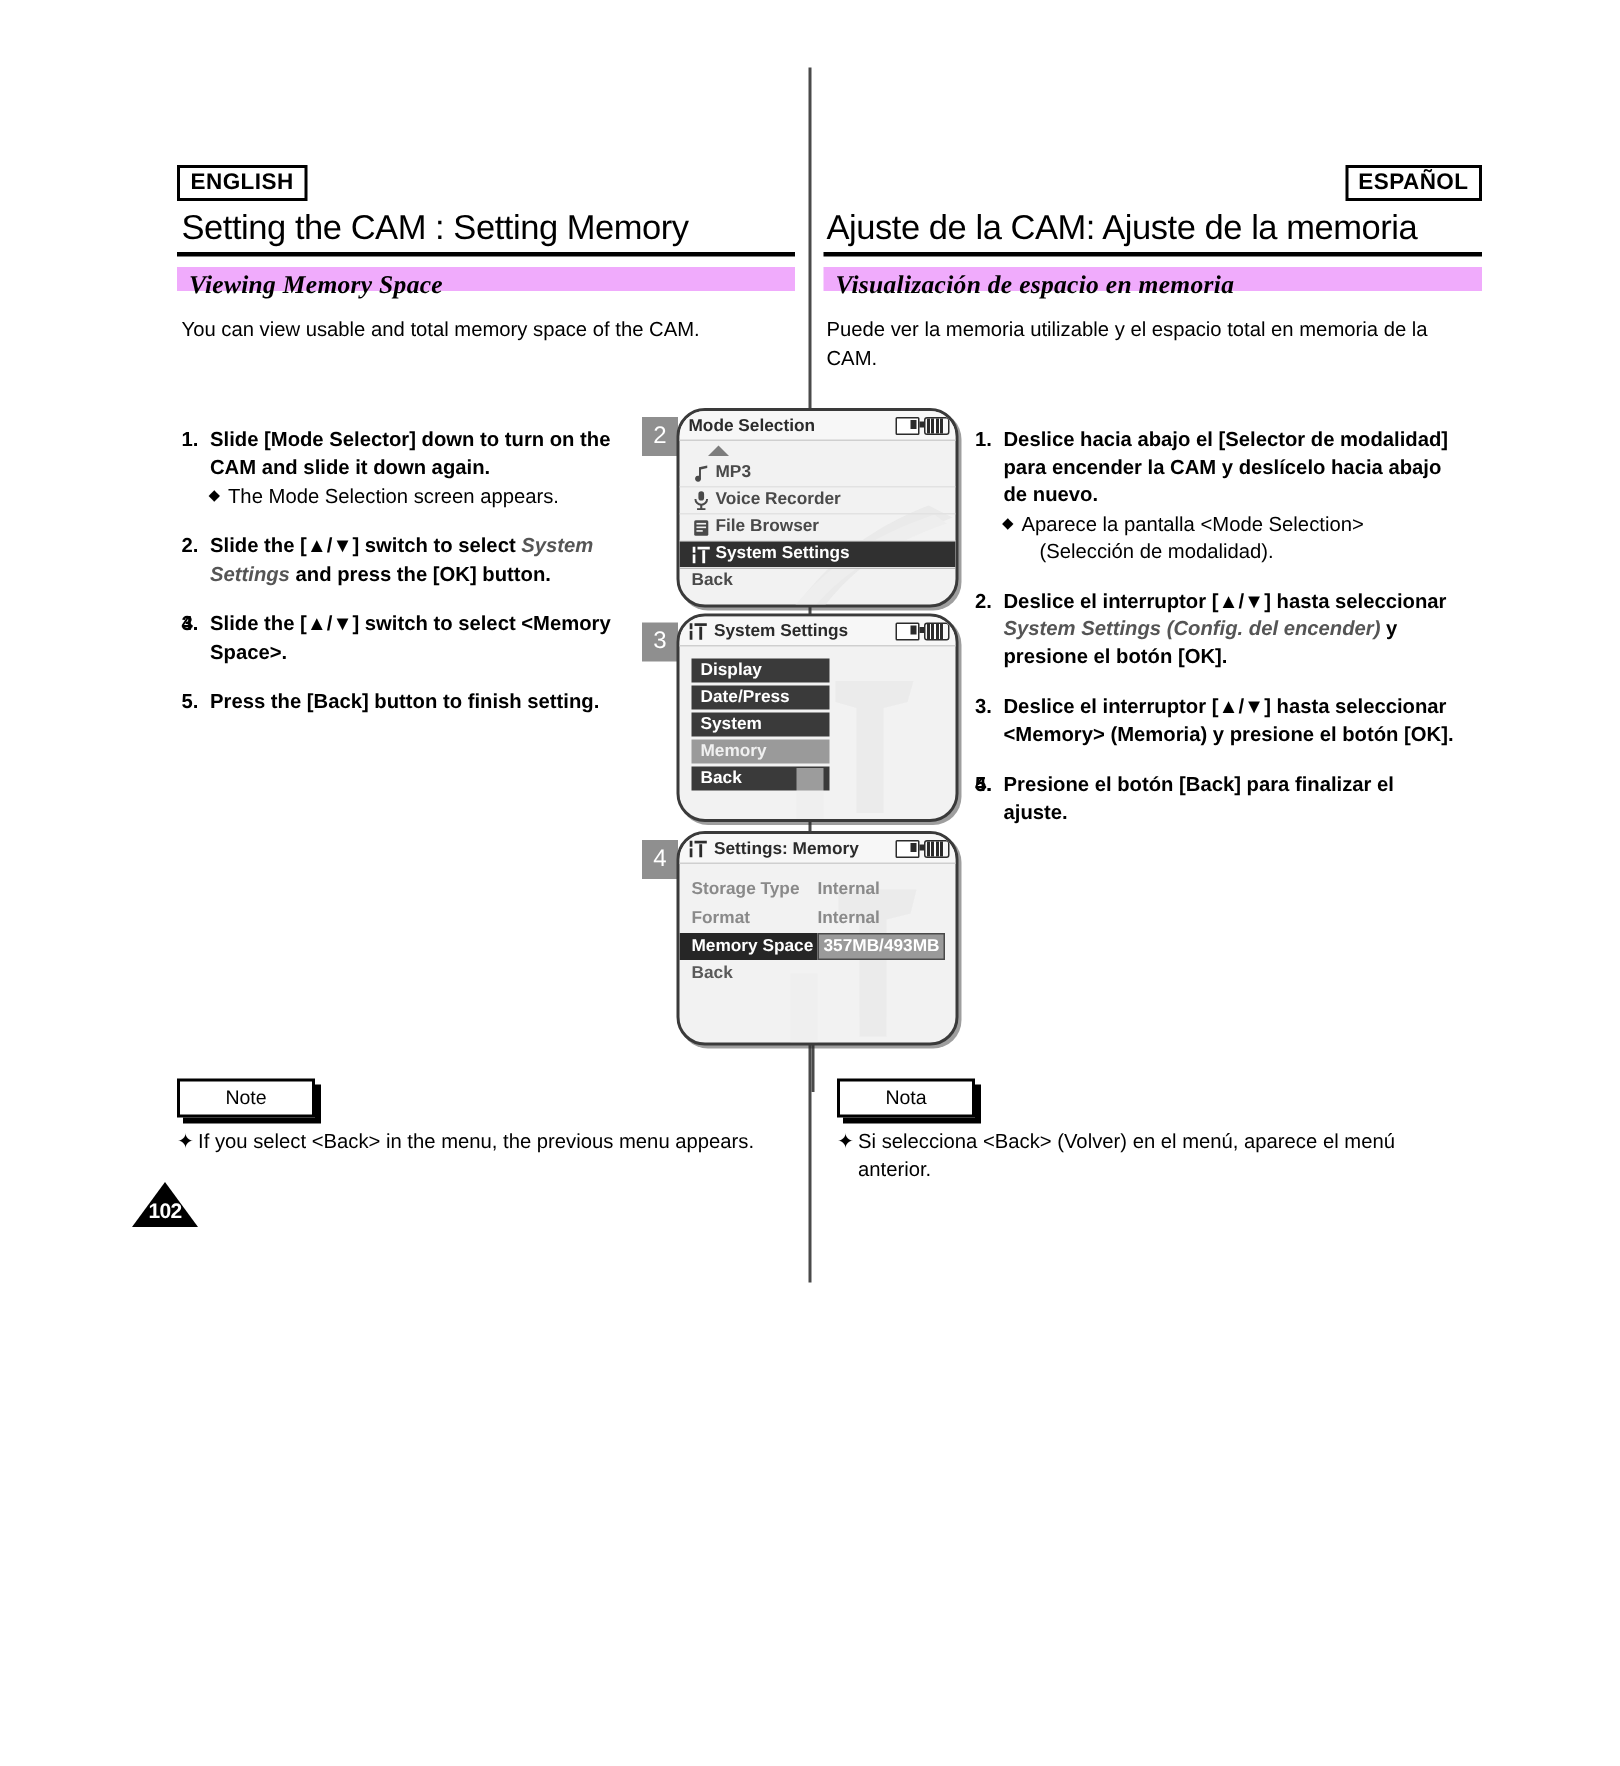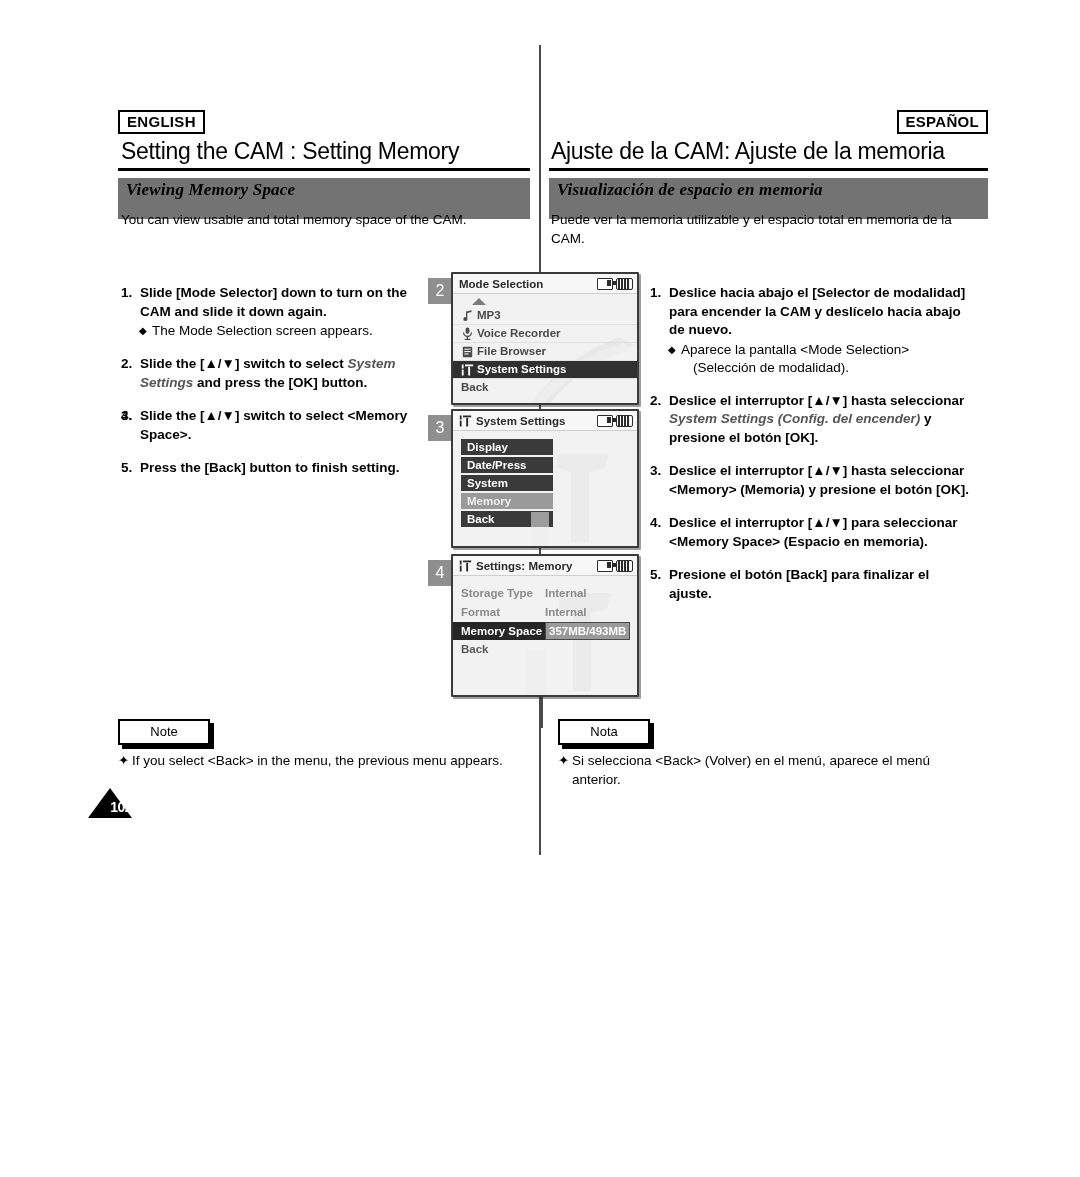--- a/index.html
+++ b/index.html
@@ -63,22 +63,22 @@
     position: absolute;
     height: 3px;
     background: #000;
   }
   .rule-en { left: 118px; top: 168px; width: 412px; }
   .rule-es { left: 549px; top: 168px; width: 439px; }
 
   
   .section-bar {
     position: absolute;
-    background: #737373;
-    height: 41px;
+    background: #f0abfc;
+    height: 16px;
     line-height: 24px;
   }
   .section-bar span {
     font-family: "Liberation Serif", serif;
     font-size: 17px;
     font-weight: bold;
     font-style: italic;
     padding-left: 8px;
     display: block;
     letter-spacing: 0.2px;
@@ -173,21 +173,21 @@
     z-index: 1;
   }
 
   .lcd {
     position: absolute;
     left: 23px;
     top: 0;
     width: 184px;
     background: #f2f2f2;
     border: 2px solid #3a3a3a;
-    border-radius: 1px;
+    border-radius: 19px;
     box-shadow: 2px 2px 0 rgba(40,40,40,0.45);
     overflow: hidden;
     z-index: 2;
   }
 
   .lcd-wm {
     position: absolute;
     right: -6px;
     bottom: -4px;
     width: 120px;
@@ -403,21 +403,21 @@
     width: 0; height: 0;
     border-left: 22px solid transparent;
     border-right: 22px solid transparent;
     border-bottom: 30px solid #000;
   }
   .pagenum .pn {
     position: absolute;
     left: 0;
     top: 11px;
     width: 44px;
-    text-align: right;
+    text-align: center;
     color: #fff;
     font-size: 14px;
     font-weight: bold;
     letter-spacing: -0.5px;
   }
 </style>
 </head>
 <body>
 
 <div class="page">
@@ -485,21 +485,20 @@
     </div>
     <div class="step">
       <span class="num">2.</span><span>Deslice el interruptor [▲/▼] hasta seleccionar </span><span class="ital">System Settings (Config. del encender)</span><span> y presione el botón [OK].</span>
     </div>
     <div class="step">
       <span class="num">3.</span>
       <span>Deslice el interruptor [▲/▼] hasta seleccionar &lt;Memory&gt; (Memoria) y presione el botón [OK].</span>
     </div>
     <div class="step">
       <span class="num">4.</span>
-      <span>Deslice el interruptor [▲/▼] para seleccionar &lt;Memory Space&gt; (Espacio en memoria).</span>
     </div>
     <div class="step">
       <span class="num">5.</span>
       <span>Presione el botón [Back] para finalizar el ajuste.</span>
     </div>
   </div>
 
   <div class="note-box note-es">
     <span>Nota</span>
   </div>

